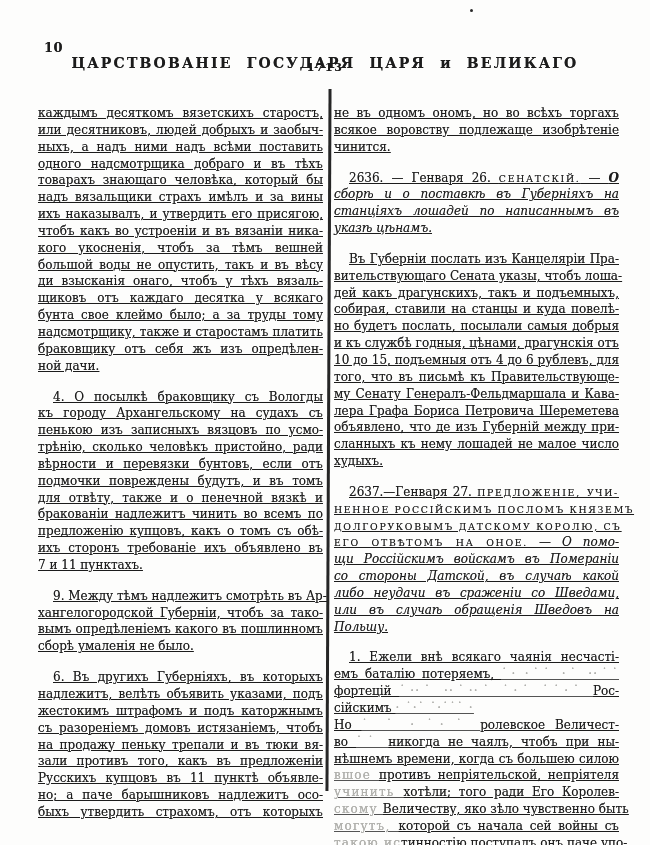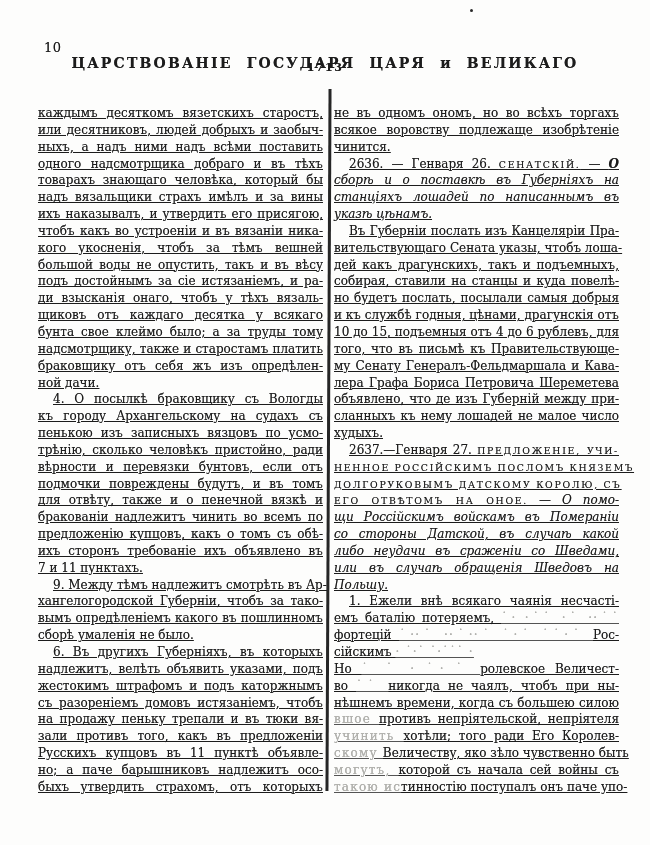--- a/index.html
+++ b/index.html
@@ -8,21 +8,21 @@
     background:#fdfdfc;
     font-family:"DejaVu Serif","Liberation Serif",serif;
     color:#1c1c1c;
     position:relative;
     overflow:hidden;
   }
   .page{position:absolute;inset:0;}
   
   .pageno{
     position:absolute;left:44px;top:40px;
-    font-size:13px;font-weight:normal;letter-spacing:.5px;
+    font-size:13px;font-weight:bold;letter-spacing:.5px;
     text-shadow:0 0 .5px rgba(0,0,0,.55);
     text-align:right;
   }
   .runtitle{
     position:absolute;left:0;right:0;top:55px;
     text-align:center;
     font-size:14px;font-weight:bold;
     letter-spacing:2.2px;word-spacing:7px;
     text-shadow:0 0 .6px rgba(0,0,0,.6);
   }
@@ -50,21 +50,21 @@
     background:#262626;
     transform:rotate(.25deg);
   }
   .ln{
     text-align:justify;
     text-align-last:justify;
     white-space:nowrap;
     height:16.85px;
   }
   .ln.end{text-align-last:left;}
-  .ln.ind{padding-left:15px;}
+  .ln.ind{padding-left:15px;margin-top:14px;}
   .s-n{}
   .s-c{text-transform:uppercase;font-size:.78em;letter-spacing:1.7px;}
   .s-it{font-style:italic;}
   .s-ib{font-style:italic;font-weight:bold;}
   .s-f{color:#9a9a94;opacity:.75;filter:blur(.4px);letter-spacing:1.2px;}
 </style>
 </head>
 <body>
 
 <div class="page">
@@ -77,21 +77,20 @@
       <div class="ln"><span class="s-n">каждымъ десяткомъ вязетскихъ старостъ,</span></div>
       <div class="ln"><span class="s-n">или десятниковъ, людей добрыхъ и заобыч-</span></div>
       <div class="ln"><span class="s-n">ныхъ, а надъ ними надъ всѣми поставить</span></div>
       <div class="ln"><span class="s-n">одного надсмотрщика добраго и въ тѣхъ</span></div>
       <div class="ln"><span class="s-n">товарахъ знающаго человѣка, который бы</span></div>
       <div class="ln"><span class="s-n">надъ вязальщики страхъ имѣлъ и за вины</span></div>
       <div class="ln"><span class="s-n">ихъ наказывалъ, и утвердить его присягою,</span></div>
       <div class="ln"><span class="s-n">чтобъ какъ во устроеніи и въ вязаніи ника-</span></div>
       <div class="ln"><span class="s-n">кого укосненія, чтобъ за тѣмъ вешней</span></div>
       <div class="ln"><span class="s-n">большой воды не опустить, такъ и въ вѣсу</span></div>
-      <div class="ln"><span class="s-n">подъ достойнымъ за сіе истязаніемъ, и ра-</span></div>
       <div class="ln"><span class="s-n">ди взысканія онаго, чтобъ у тѣхъ вязаль-</span></div>
       <div class="ln"><span class="s-n">щиковъ отъ каждаго десятка у всякаго</span></div>
       <div class="ln"><span class="s-n">бунта свое клеймо было; а за труды тому</span></div>
       <div class="ln"><span class="s-n">надсмотрщику, также и старостамъ платить</span></div>
       <div class="ln"><span class="s-n">браковщику отъ себя жъ изъ опредѣлен-</span></div>
       <div class="ln end"><span class="s-n">ной дачи.</span></div>
       <div class="ln ind"><span class="s-n">4. О посылкѣ браковщику съ Вологды</span></div>
       <div class="ln"><span class="s-n">къ городу Архангельскому на судахъ съ</span></div>
       <div class="ln"><span class="s-n">пенькою изъ записныхъ вязцовъ по усмо-</span></div>
       <div class="ln"><span class="s-n">трѣнію, сколько человѣкъ пристойно, ради</span></div>

